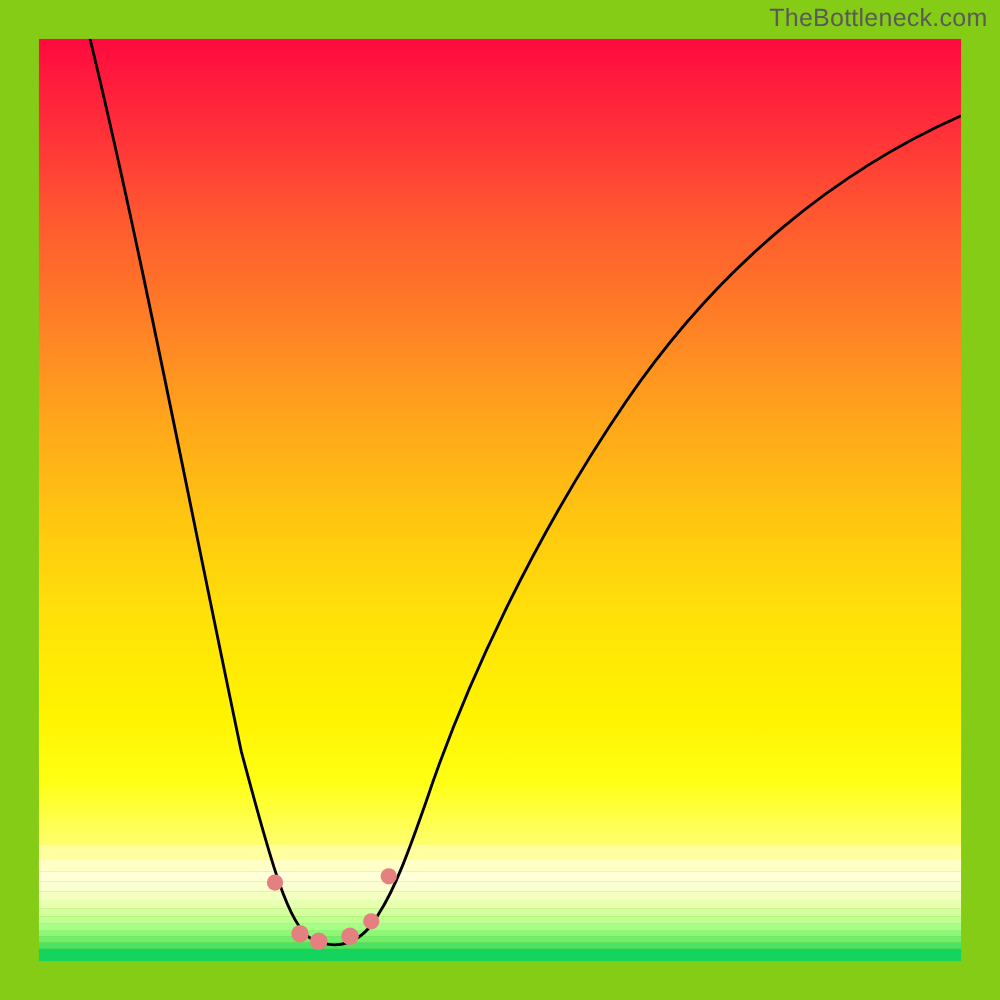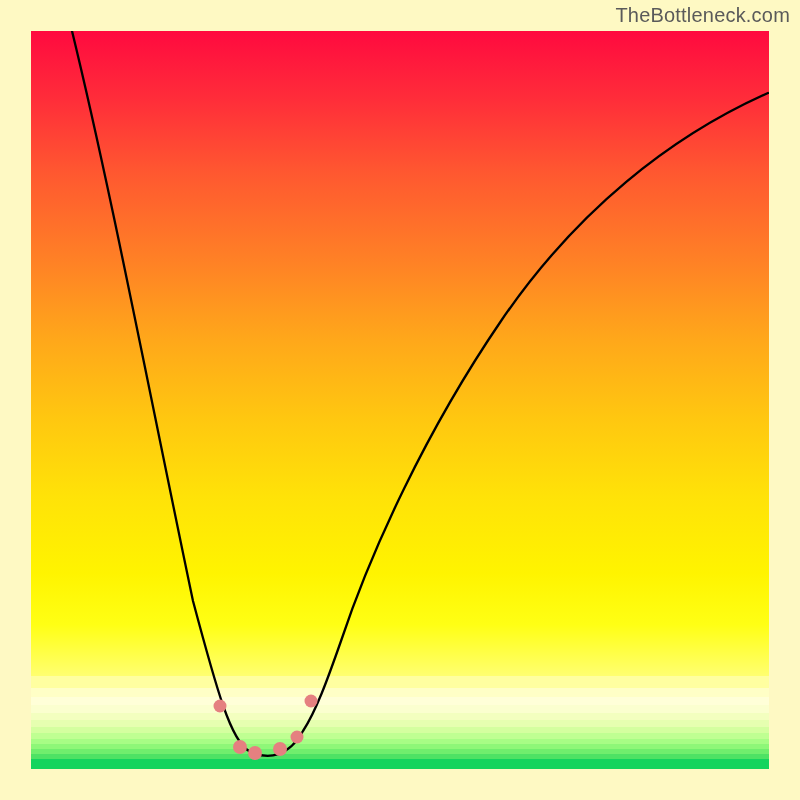--- a/index.html
+++ b/index.html
@@ -10,21 +10,21 @@
     background: #000;
     overflow: hidden;
     font-family: Arial, Helvetica, sans-serif;
   }
   .frame {
     position: absolute;
     top: 0;
     left: 0;
     width: 800px;
     height: 800px;
-    background: #fef9c3;
+    background: #84cc16;
   }
   .plot-area {
     position: absolute;
     top: 31px;
     left: 31px;
     width: 738px;
     height: 738px;
     overflow: hidden;
   }
   .gradient-main {

